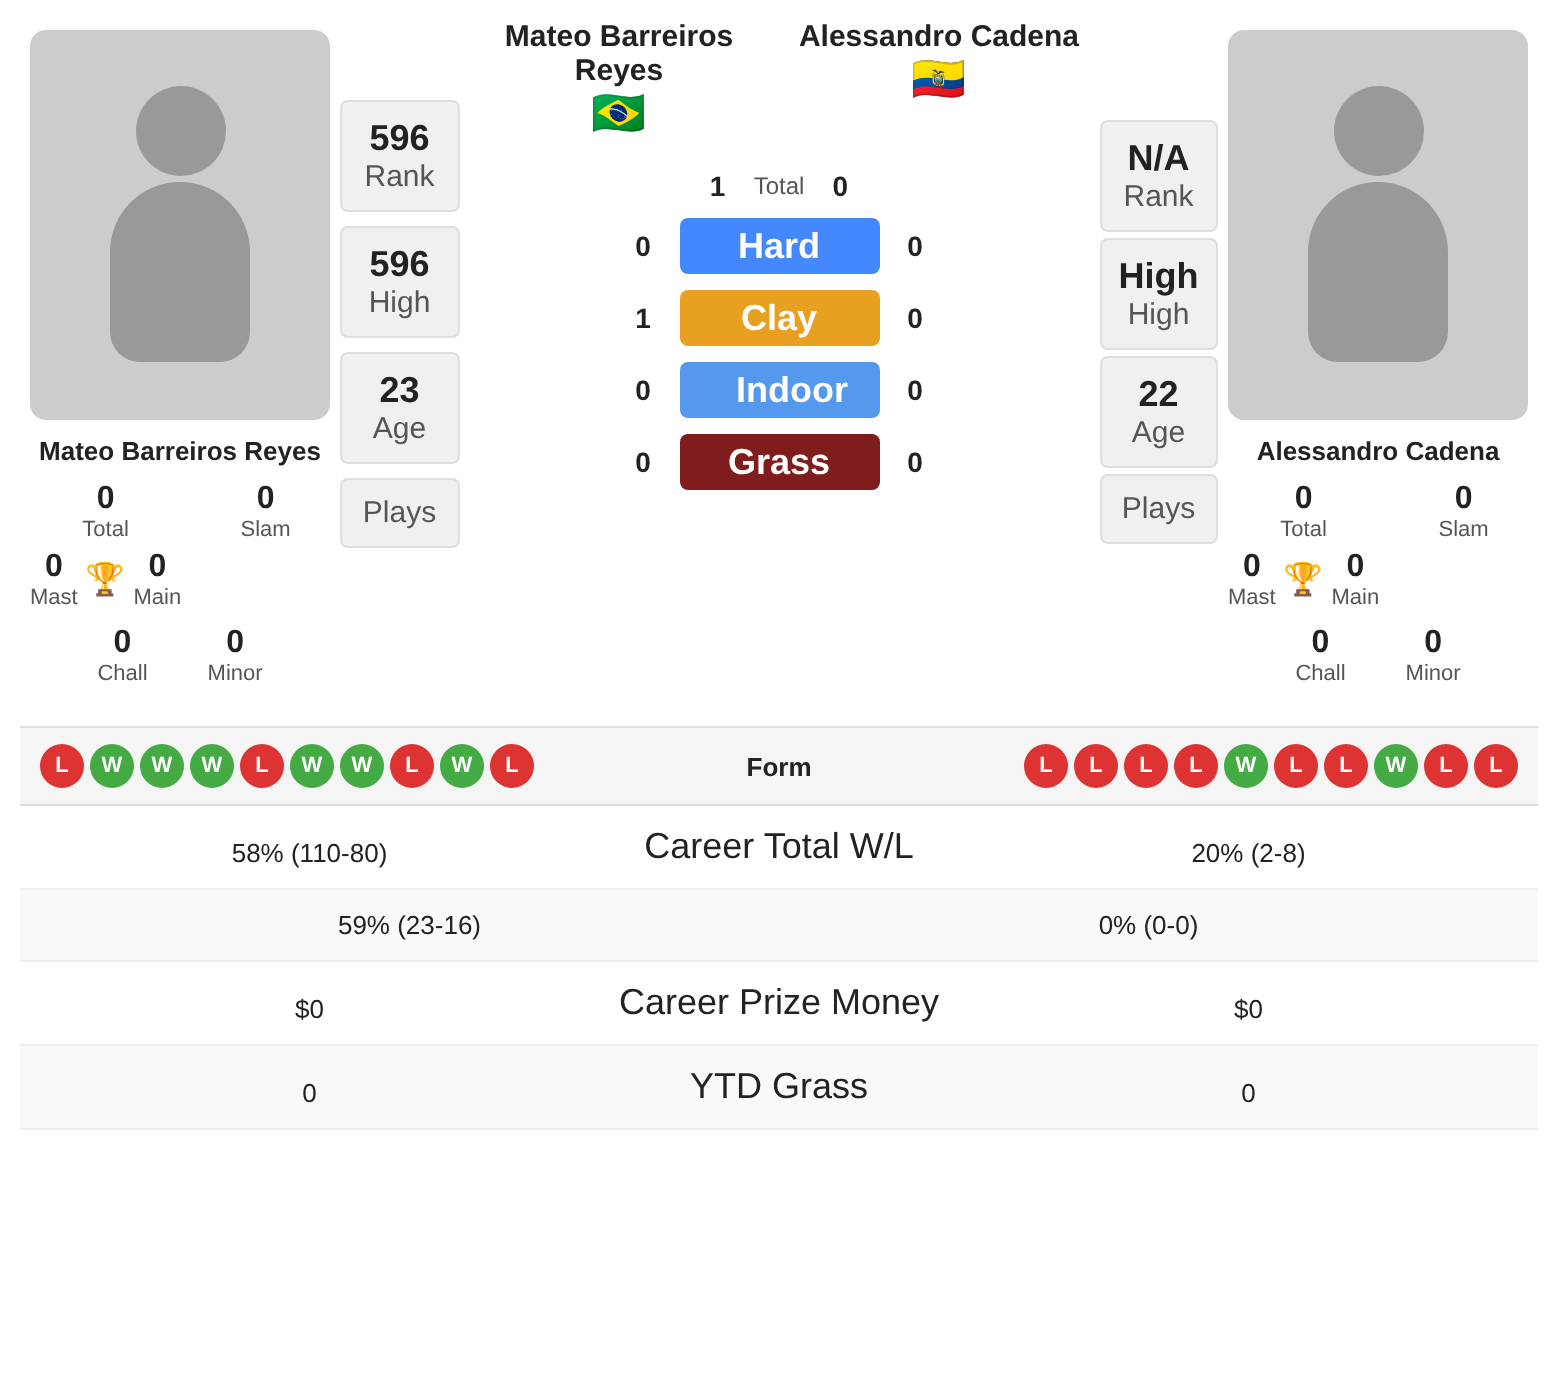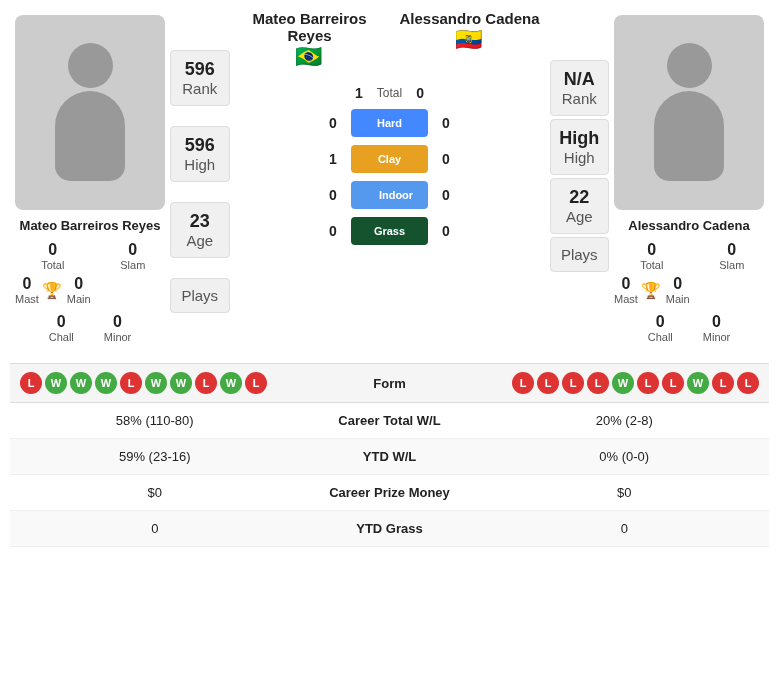--- a/index.html
+++ b/index.html
@@ -16,52 +16,52 @@
     .silhouette-head { width: 45px; height: 45px; background: #999; border-radius: 50%; margin: 0 auto 0; }
     .silhouette-body { width: 70px; height: 90px; background: #999; border-radius: 35px 35px 15px 15px; margin: 3px auto 0; }
     .player-name { font-size: 13px; font-weight: bold; text-align: center; margin-bottom: 8px; }
     .player-stats { display: grid; grid-template-columns: 1fr 1fr; gap: 4px 10px; text-align: center; width: 100%; }
     .stat-value { font-size: 16px; font-weight: bold; }
     .stat-label { font-size: 11px; color: #555; }
     .stat-group { display: flex; flex-direction: column; align-items: center; }
     .trophy-icon { color: #c8a800; font-size: 16px; }
 
     
-    .player-info-card { width: 110px; display: flex; flex-direction: column; gap: 20px; margin-top: 40px; }
+    .player-info-card { width: 110px; display: flex; flex-direction: column; gap: 7px; margin-top: 40px; }
     .info-box { background: #f0f0f0; border: 1px solid #ddd; border-radius: 4px; padding: 8px 5px; text-align: center; }
     .info-value { font-size: 18px; font-weight: bold; }
     .info-label { font-size: 15px; color: #555; }
 
     .comparison-rows { width: 100%; margin-top: 10px; }
     .comp-row { display: flex; align-items: center; justify-content: center; gap: 8px; margin-bottom: 8px; }
     .comp-val { font-size: 14px; font-weight: bold; width: 20px; text-align: center; }
-    .surface-btn { width: 77px; height: 28px; border: none; border-radius: 4px; color: white; font-weight: bold; font-size: 11px; text-align: center; line-height: 28px; }
+    .surface-btn { width: 100px; height: 28px; border: none; border-radius: 4px; color: white; font-weight: bold; font-size: 18px; text-align: center; line-height: 28px; }
     .surface-btn.hard { background: #4488ff; }
     .surface-btn.clay { background: #e8a020; }
     .surface-btn.indoor { background: #5599ee; padding-left: 13px; }
-    .surface-btn.grass { background: #14532d; }
+    .surface-btn.grass { background: #7f1d1d; }
     .total-label { font-size: 12px; color: #555; text-align: center; }
     .total-row { display: flex; align-items: center; justify-content: center; gap: 8px; margin-bottom: 8px; }
 
     
     .right-info-card { width: 110px; display: flex; flex-direction: column; gap: 3px; margin-top: 50px; border-radius: 27px; }
 
     
     .player-card-right { width: 175px; display: flex; flex-direction: column; align-items: center; padding: 5px; }
     .form-row { display: flex; align-items: center; padding: 8px 10px; background: #f5f5f5; border-top: 1px solid #ddd; border-bottom: 1px solid #ddd; }
     .form-left { flex: 1; display: flex; gap: 3px; }
     .form-right { flex: 1; display: flex; gap: 3px; justify-content: flex-end; }
     .form-center { width: 150px; text-align: center; font-weight: bold; font-size: 13px; }
     .form-badge { width: 22px; height: 22px; border-radius: 50%; display: flex; align-items: center; justify-content: center; font-size: 11px; font-weight: bold; color: white; }
     .form-badge.w { background: #44aa44; }
     .form-badge.l { background: #dd3333; }
 
     .data-row { display: flex; align-items: flex-end; padding: 10px 10px; border-bottom: 1px solid #eee; }
     .data-left { flex: 1; text-align: center; font-size: 13px; }
-    .data-center { width: 200px; text-align: center; font-weight: bold; font-size: 13px; }
+    .data-center { width: 200px; text-align: center; font-weight: normal; font-size: 18px; }
     .data-right { flex: 1; text-align: center; font-size: 13px; }
     .data-row.alt { background: #f9f9f9; }
     .center-wrapper { display: flex; flex-direction: column; align-items: center; }
   </style>
 </head>
 <body>
 
 <div class="container">
 
   <div class="top-section">
@@ -260,21 +260,20 @@
       </div>
   </div>
 
   <div class="data-row">
     <div class="data-left">58% (110-80)</div>
     <div class="data-center">Career Total W/L</div>
     <div class="data-right">20% (2-8)</div>
   </div>
   <div class="data-row alt">
     <div class="data-left">59% (23-16)</div>
-    <div class="data-center">YTD W/L</div>
     <div class="data-right">0% (0-0)</div>
   </div>
   <div class="data-row">
     <div class="data-left">$0</div>
     <div class="data-center">Career Prize Money</div>
     <div class="data-right">$0</div>
   </div>
   <div class="data-row alt">
     <div class="data-left">0</div>
     <div class="data-center">YTD Grass</div>

